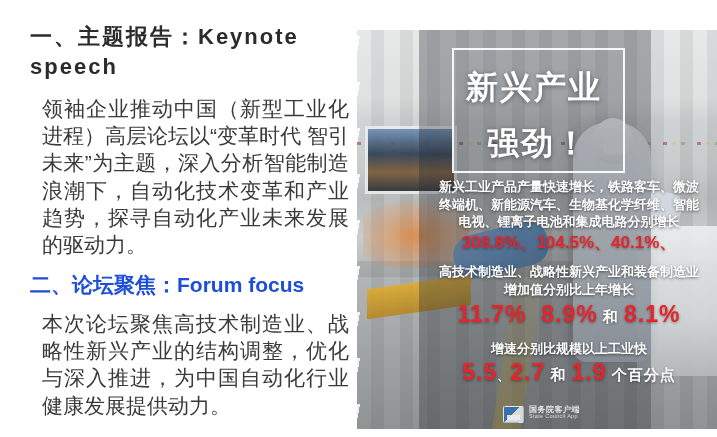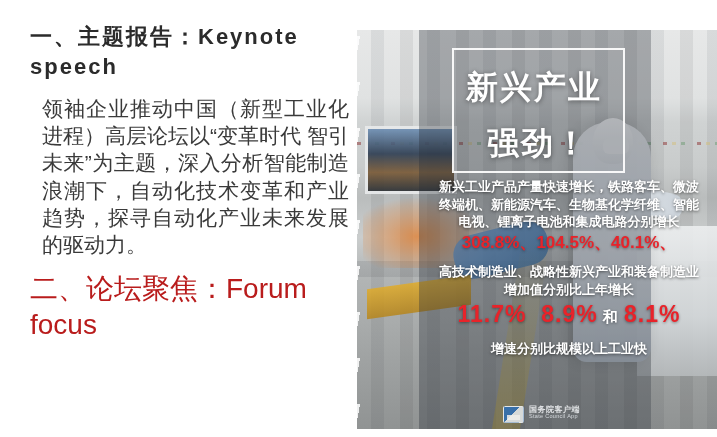--- a/index.html
+++ b/index.html
@@ -22,23 +22,23 @@
   .h-major{
     font-size:22px;
     font-weight:bold;
     color:#2b2b2b;
     line-height:1.38;
     letter-spacing:2.0px;
     margin:0 0 2px 0;
     word-break:break-word;
   }
   .h-major2{
-    font-size:28px;
-    font-weight:normal;
-    color:#b91c1c;
+    font-size:21px;
+    font-weight:bold;
+    color:#1d4ed8;
     line-height:1.3;
     letter-spacing:0px;
     margin:8px 0 1px 0;
   }
   .body-p{
     font-size:21px;
     color:#3a3a3a;
     line-height:1.30;
     margin:12px;
     text-align:justify;
@@ -216,20 +216,21 @@
 </head>
 <body>
 
 <div class="page">
 
   <div class="left-col">
     <h2 class="h-major">一、主题报告：Keynote speech</h2>
     <p class="body-p">领袖企业推动中国（新型工业化进程）高层论坛以“变革时代 智引未来”为主题，深入分析智能制造浪潮下，自动化技术变革和产业趋势，探寻自动化产业未来发展的驱动力。</p>
 
     <h2 class="h-major2">二、论坛聚焦：Forum focus</h2>
+    <p class="body-p">本次论坛聚焦高技术制造业、战略性新兴产业的结构调整，优化与深入推进，为中国自动化行业健康发展提供动力。</p>
   </div>
 
   <div class="photo-panel">
 
     <div class="photo"></div>
     <div class="panel-screen"></div>
     <div class="glow"></div>
     <div class="blue-arm"></div>
     <div class="yellow-tray"></div>
     <div class="floor-line"></div>
@@ -253,20 +254,23 @@
       <div class="gap"></div>
 
       <p class="stat-txt">高技术制造业、战略性新兴产业和装备制造业增加值分别比上年增长</p>
       <p class="stat-num big">
         <span>11.7%</span>&nbsp;&nbsp;<span>8.9%</span><span class="j"> 和 </span><span>8.1%</span>
       </p>
 
       <div class="gap"></div>
 
       <p class="stat-txt">增速分别比规模以上工业快</p>
+      <p class="stat-num big">
+        <span>5.5</span><span class="sep">、</span><span>2.7</span><span class="j"> 和 </span><span>1.9</span><span class="j"> 个百分点</span>
+      </p>
     </div>
 
     <div class="logo">
       <div class="logo-mark"></div>
       <div class="logo-txt">
         <span class="logo-cn">国务院客户端</span>
         <span class="logo-en">State Council App</span>
       </div>
     </div>
 

